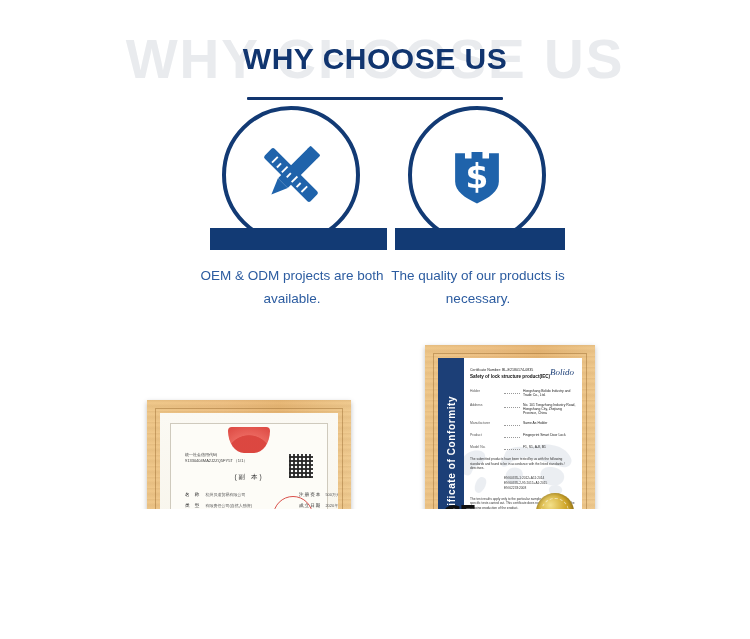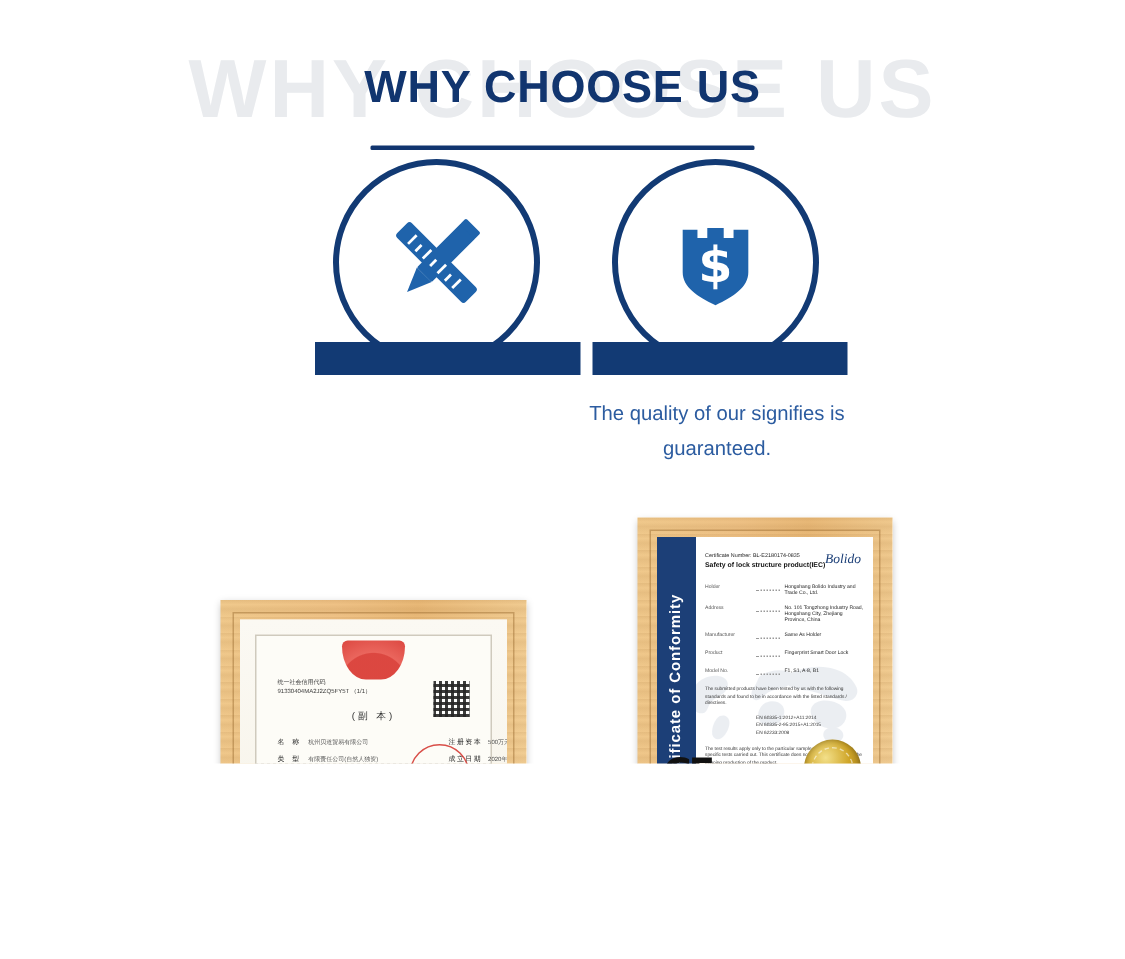--- a/index.html
+++ b/index.html
@@ -252,34 +252,35 @@
               <rect x="28" y="24" width="7" height="1.6" fill="#fff"></rect>
               <rect x="28" y="30" width="5" height="1.6" fill="#fff"></rect>
               <rect x="28" y="36" width="7" height="1.6" fill="#fff"></rect>
               <rect x="28" y="42" width="5" height="1.6" fill="#fff"></rect>
               <rect x="28" y="48" width="7" height="1.6" fill="#fff"></rect>
             </g>
           </svg>
         </div>
         <div class="band b1"></div>
       </div>
+      <div class="caption">OEM &amp; ODM projects are both available.</div>
     </div>
 
     <div class="feature f2">
       <div class="circle-box">
         <div class="circle"></div>
         <div class="icon-holder">
           <svg width="70" height="70" viewBox="0 0 64 64">
             <path fill="#1f63ab" d="M12 12h9v5h6v-6h10v6h6v-5h9v26c0 9-9 15-20 20C21 53 12 47 12 38V12z"></path>
             <text x="32" y="44" text-anchor="middle" font-size="30" font-weight="bold" font-family="DejaVu Sans, sans-serif" fill="#ffffff">$</text>
           </svg>
         </div>
         <div class="band b2"></div>
       </div>
-      <div class="caption">The quality of our signifies is guaranteed.</div>
+      <div class="caption">The quality of our products is necessary.</div>
     </div>
 
   </div>
 
   <div class="platform">
     <svg width="750" height="79" viewBox="0 0 750 79">
       <polygon points="0,65 145,25 605,25 750,65 750,70 0,70" fill="#0e3570"></polygon>
     </svg>
   </div>
 

